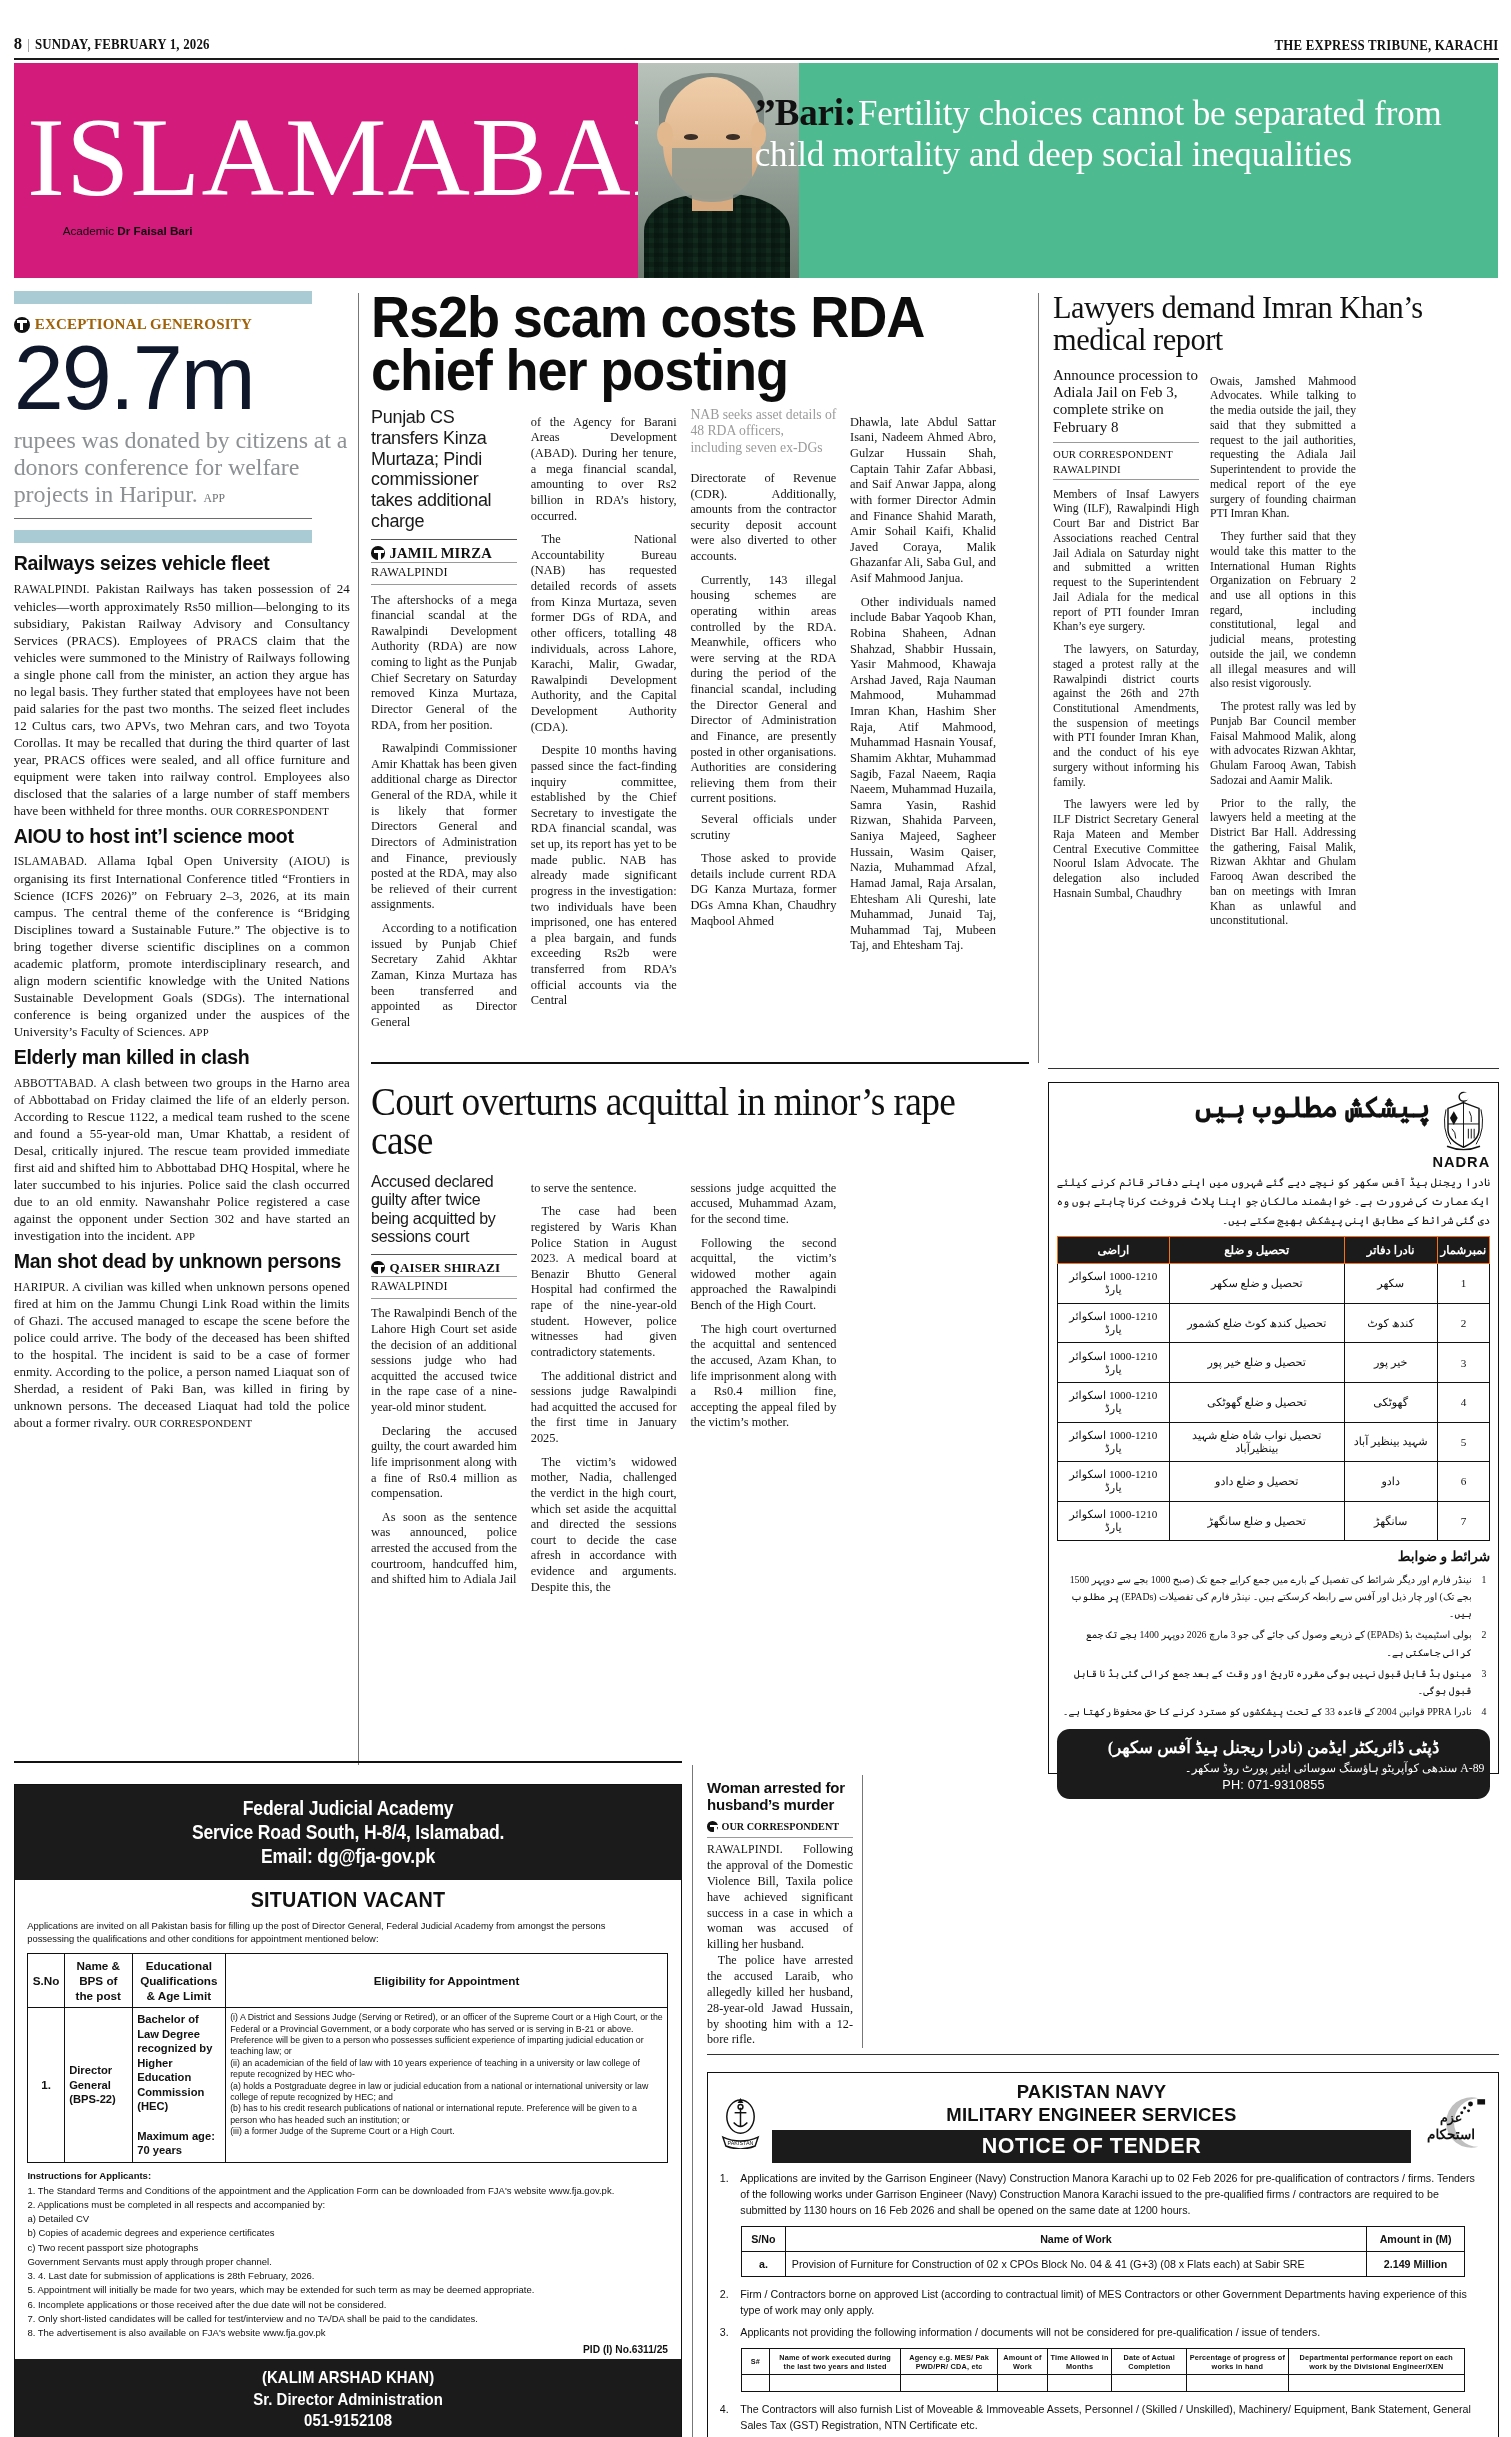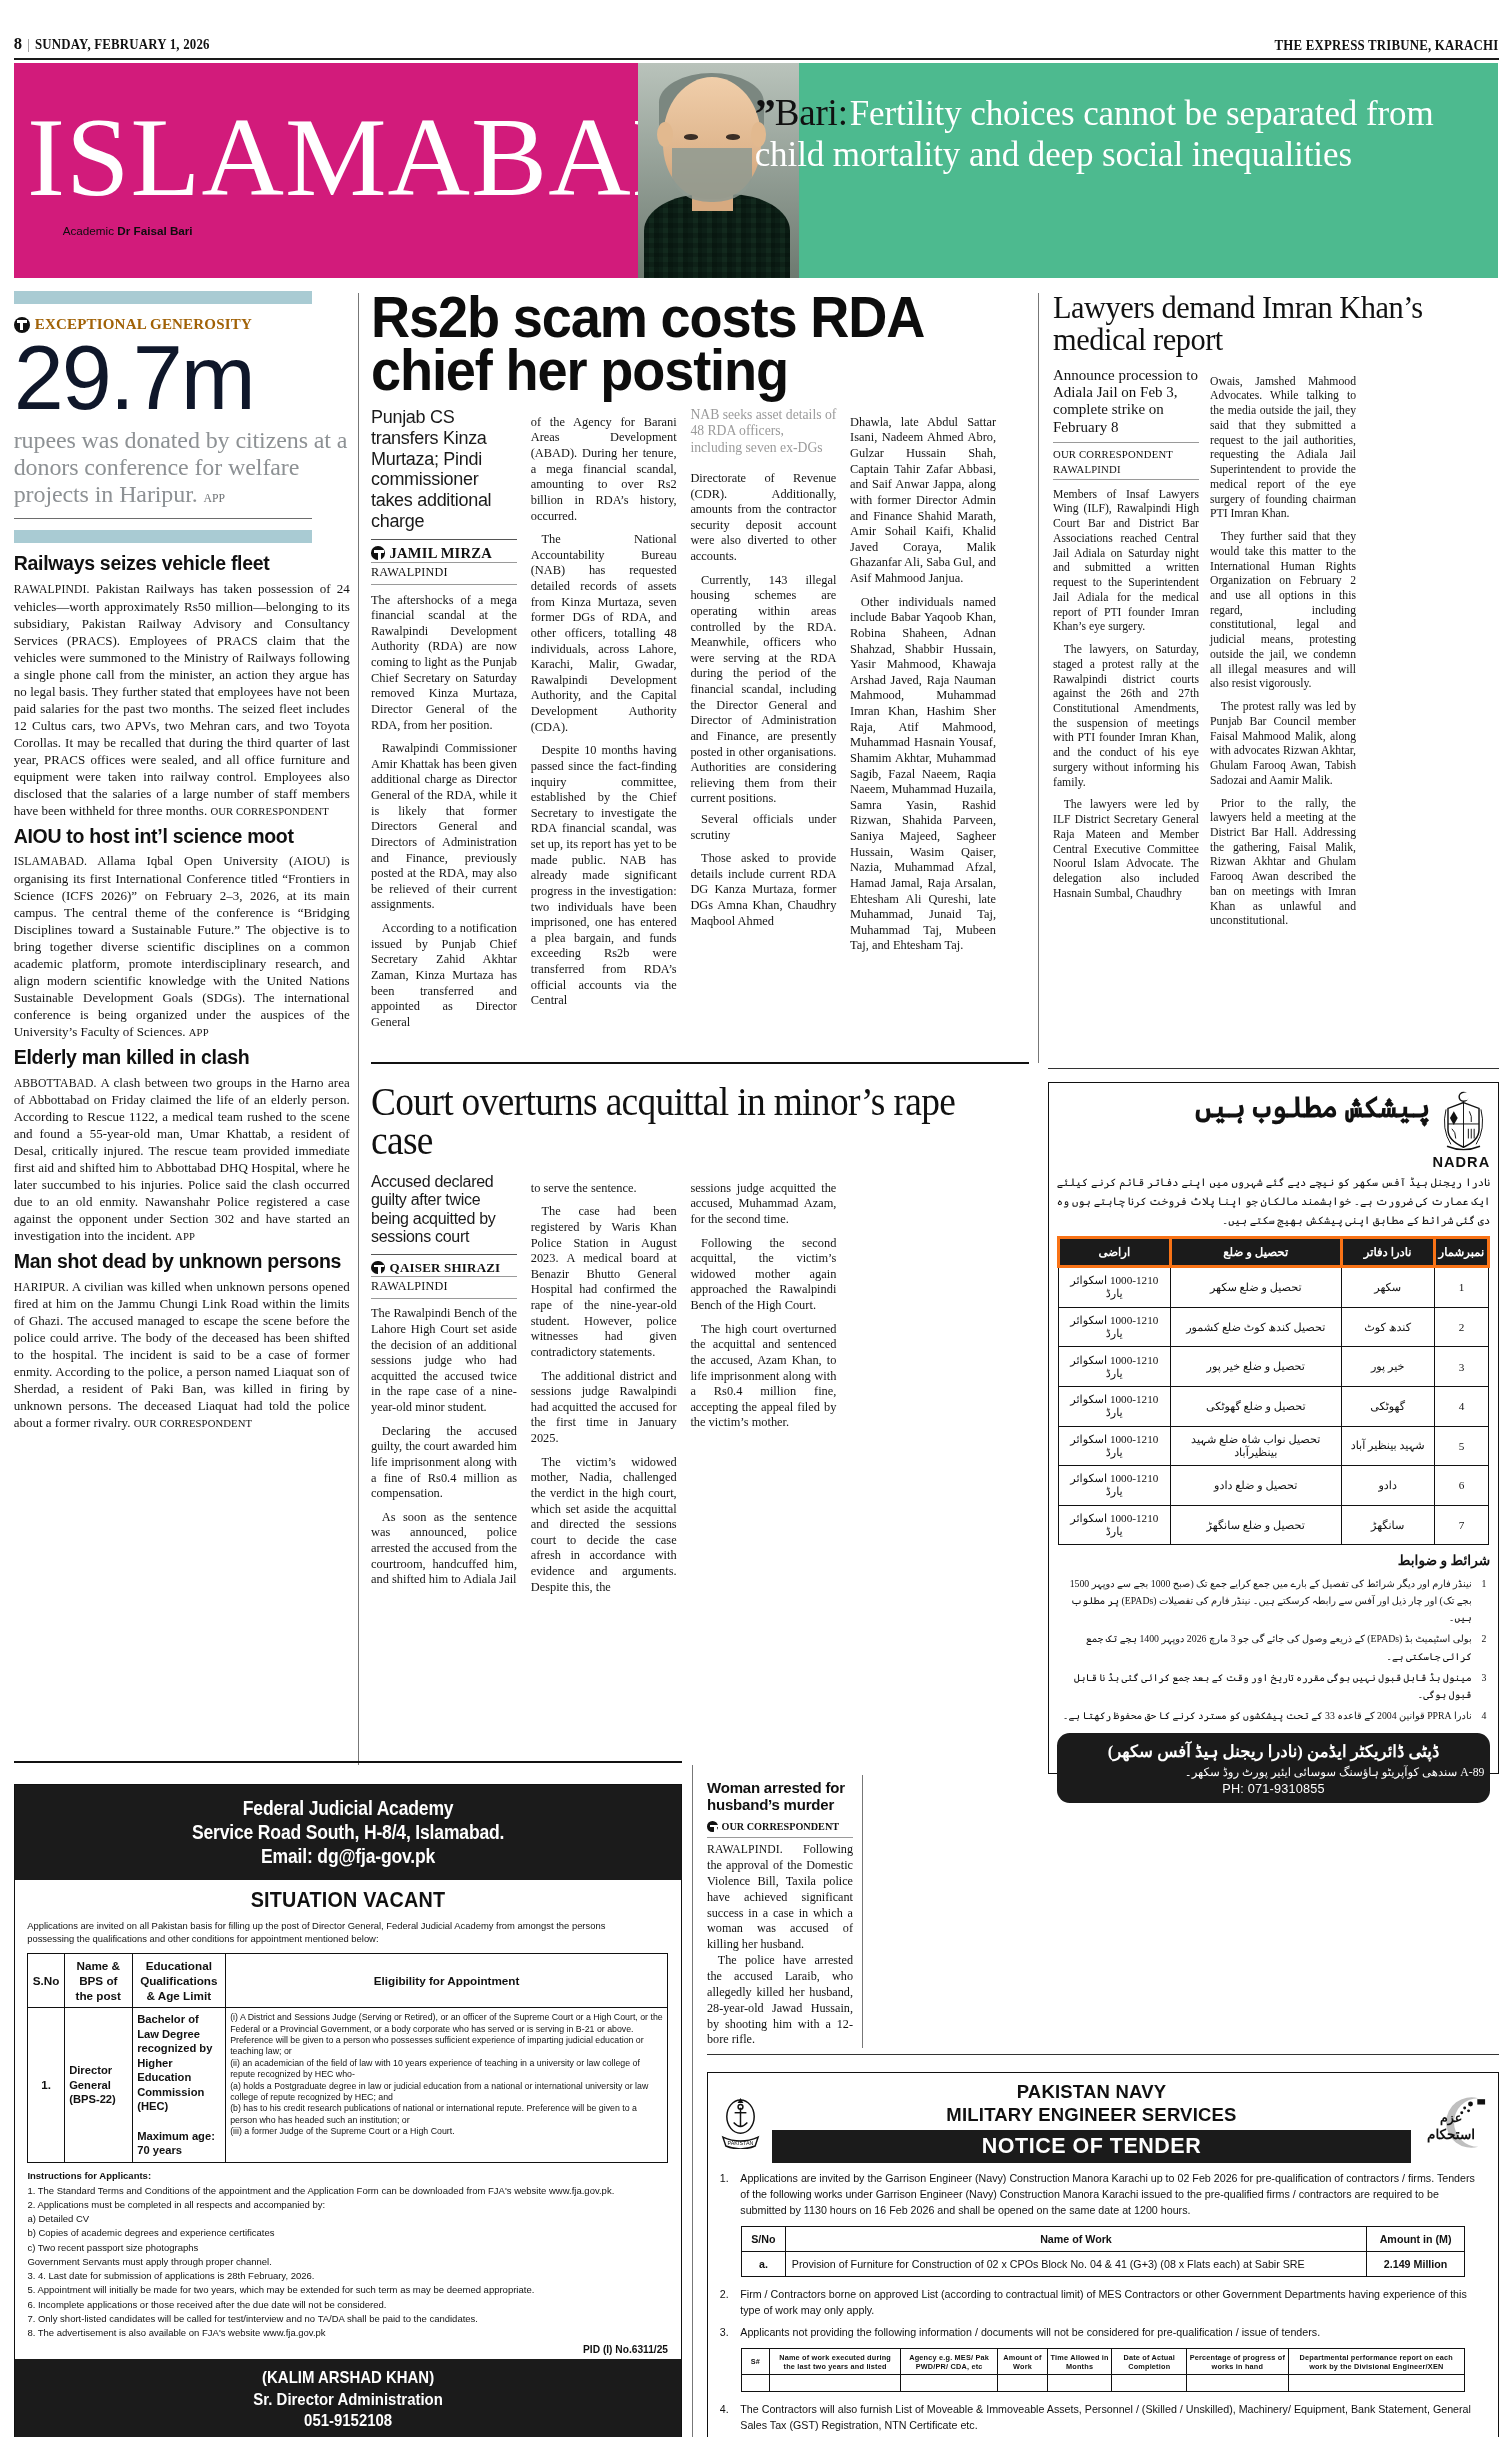--- a/index.html
+++ b/index.html
@@ -52,21 +52,21 @@
   .eye-r{position:absolute;left:88px;top:71px;width:14.6px;height:5.9px;border-radius:50%;background:#3a2e26;}
   .shirt { position:absolute; left:5.9px; top:131px; width:146px; height:88px;
      background:repeating-linear-gradient(90deg,#37564a 0 4.9px,#4a6d5c 4.9px 9.8px,#2c4a3e 9.8px 14.6px),
                 repeating-linear-gradient(0deg,#3d5f50 0 4.9px,#2f4e41 4.9px 9.8px);
      background-blend-mode:multiply; border-radius:42% 42% 0 0; }
   .neck{position:absolute;left:54px;top:119px;width:41px;height:29px;background:#d7aa80;}
 
   .quote-wrap { position:absolute; left:741px; top:28px; width:712px; }
   .qmark { font-family:"Liberation Serif",serif; font-weight:700; font-size:42px; color:#111; line-height:.6;
      display:inline-block; vertical-align:-2.9px; letter-spacing:-2.9px; margin-right:2px;}
-  .q-name { font-family:"Liberation Serif",serif; font-weight:400; font-size:37px; color:#111; letter-spacing:-0.2px;margin-top:35px; }
+  .q-name { font-family:"Liberation Serif",serif; font-weight:700; font-size:37px; color:#111; letter-spacing:-0.2px;margin-top:35px; }
   .q-text { font-family:"Liberation Serif",serif; font-weight:400; font-size:35px; color:#fff; line-height:1.18;
      letter-spacing:-0.1px; }
   .q-attr { position:absolute; left:49px; top:161px; font-family:"Liberation Sans",sans-serif; font-size:11.7px; color:#0d0d0d; }
   .q-attr b { font-weight:700; }
 
   
   .col-left { position:absolute; left:13.7px; top:291px; width:336px; }
   .teal-bar { width:298px; height:12.7px; background:#a9cbd3; margin-bottom:12.7px; }
   .kicker { display:flex; align-items:center; gap:4.4px; margin-bottom:3.9px; }
   .tlogo { width:16.6px; height:16.6px; border-radius:50%; background:#111; position:relative; flex:0 0 auto;}
@@ -124,21 +124,21 @@
   .fja-foot div { font-family:"Liberation Sans",sans-serif; font-weight:700; font-size:16.6px; line-height:1.3; transform:scaleX(.9);}
 
   
   .nadra { position:absolute; left:1048px; top:1082px; width:451px; height:692px; border:1.5px solid #111; background:#fff; padding:6.8px 7.8px; }
   .nadra-top { display:flex; align-items:flex-start; justify-content:flex-end; gap:6.8px;}
   .nadra-title { font-family:"Liberation Serif",serif; font-weight:700; font-size:29px; direction:rtl; text-align:right; flex:1; letter-spacing:-0.5px;}
   .crest { width:53px; height:64px; flex:0 0 auto; position:relative; }
   .nadra-logo { text-align:right; font-family:"Liberation Sans",sans-serif; font-weight:700; font-size:14.6px; letter-spacing:1px; }
   .nadra-body { direction:rtl; text-align:justify; font-family:"Liberation Serif",serif; font-size:10.7px; line-height:1.8; padding:2.9px 0 5.9px;}
   table.nt { border-collapse:collapse; width:100%; direction:rtl; }
-  table.nt th { background:#1b1b1b; color:#fff; border:3px solid #f97316; font-family:"Liberation Serif",serif; font-weight:700; font-size:11.7px; padding:5.9px 2.9px; text-align:center;}
+  table.nt th { background:#1b1b1b; color:#fff; border:1px solid #f97316; font-family:"Liberation Serif",serif; font-weight:700; font-size:11.7px; padding:5.9px 2.9px; text-align:center;}
   table.nt td { border:1px solid #111; font-family:"Liberation Serif",serif; font-size:11.2px; padding:6.3px 3.9px; text-align:center; }
   .nadra-terms-h { direction:rtl; text-align:right; font-family:"Liberation Serif",serif; font-weight:700; font-size:13.7px; padding:6.8px 0 3.9px; }
   .nadra-terms { direction:rtl; font-family:"Liberation Serif",serif; font-size:9.8px; line-height:1.75; }
   .nadra-terms .row { display:flex; gap:5.9px; padding:2px 0; }
   .nadra-terms .num { flex:0 0 12.7px; text-align:center; }
   .nadra-sign { background:#1b1b1b; color:#fff; border-radius:12.7px; text-align:center; padding:8.8px 5.9px 7.8px; margin-top:6.8px;}
   .nadra-sign .l1 { direction:rtl; font-family:"Liberation Serif",serif; font-weight:700; font-size:16.6px; }
   .nadra-sign .l2 { direction:rtl; font-family:"Liberation Serif",serif; font-size:11.7px; padding-top:2.9px;text-align:right;}
   .nadra-sign .l3 { font-family:"Liberation Sans",sans-serif; font-size:12.7px; padding-top:2.9px; letter-spacing:0.2px;}
 

